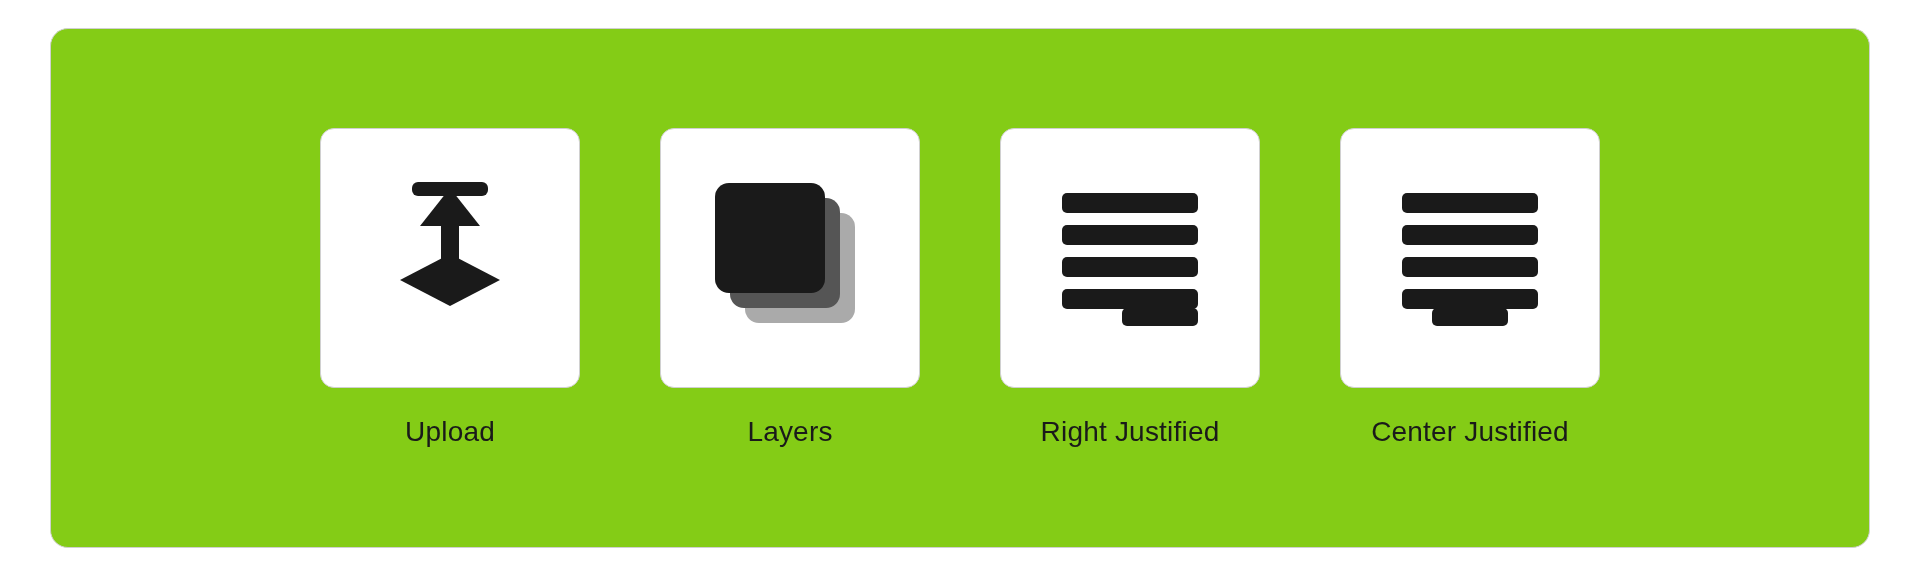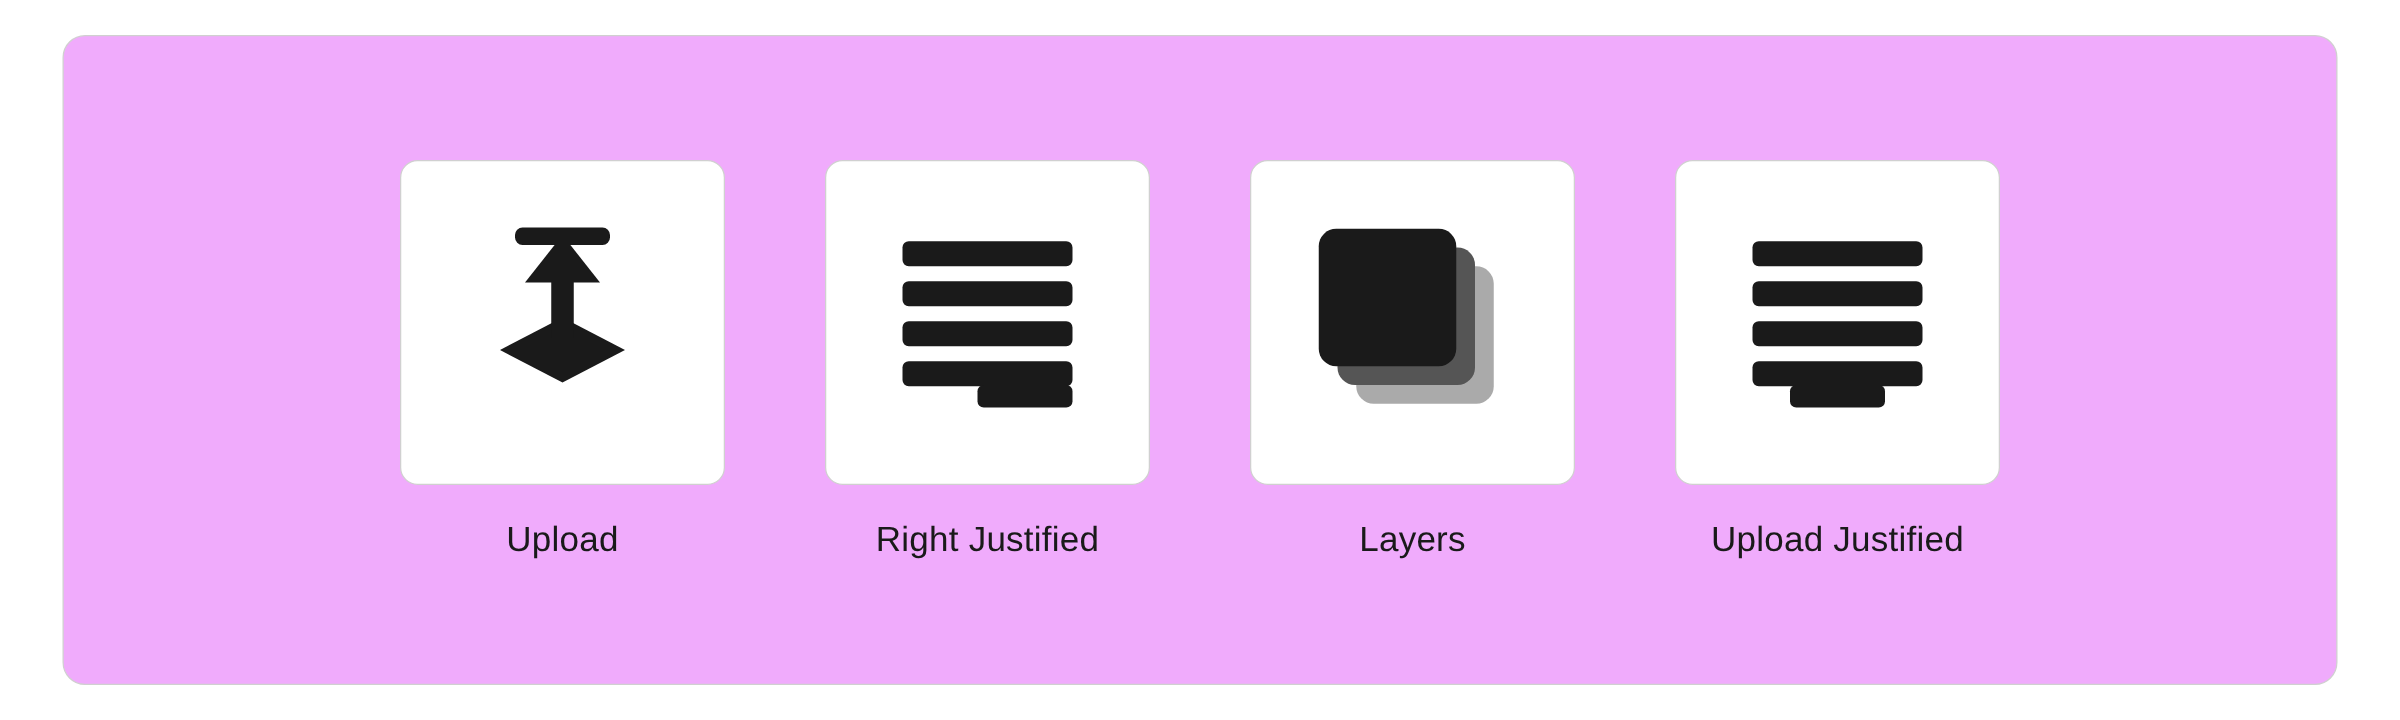--- a/index.html
+++ b/index.html
@@ -10,21 +10,21 @@
       background: #ffffff;
       display: flex;
       align-items: center;
       justify-content: center;
       font-family: 'Arial', sans-serif;
     }
 
     .outer-container {
       width: 1820px;
       height: 520px;
-      background: #f0abfc;
+      background: #84cc16;
       border: 1.5px solid #d0d0d0;
       border-radius: 18px;
       display: flex;
       align-items: center;
       justify-content: center;
       gap: 0px;
     }
 
     .icon-card {
       display: flex;
@@ -77,56 +77,56 @@
         <polygon points="90,20 60,58 120,58" fill="#1a1a1a"></polygon>
 
         <rect x="52" y="14" width="76" height="14" rx="6" fill="#1a1a1a"></rect>
       </svg>
     </div>
     <span class="icon-label">Upload</span>
   </div>
 
   <div class="icon-card">
     <div class="icon-box">
+      <svg class="layers-svg" viewBox="0 0 180 180">
+
+        <rect x="45" y="45" width="110" height="110" rx="14" fill="#aaaaaa"></rect>
+
+        <rect x="30" y="30" width="110" height="110" rx="14" fill="#555555"></rect>
+
+        <rect x="15" y="15" width="110" height="110" rx="14" fill="#1a1a1a"></rect>
+      </svg>
+    </div>
+    <span class="icon-label">Layers</span>
+  </div>
+
+  <div class="icon-card">
+    <div class="icon-box">
       <svg class="right-justified-svg" viewBox="0 0 180 180">
 
         <rect x="22" y="25" width="136" height="20" rx="5" fill="#1a1a1a"></rect>
         <rect x="22" y="57" width="136" height="20" rx="5" fill="#1a1a1a"></rect>
         <rect x="22" y="89" width="136" height="20" rx="5" fill="#1a1a1a"></rect>
         <rect x="22" y="121" width="136" height="20" rx="5" fill="#1a1a1a"></rect>
 
         <rect x="82" y="140" width="76" height="18" rx="5" fill="#1a1a1a"></rect>
       </svg>
     </div>
     <span class="icon-label">Right Justified</span>
   </div>
 
   <div class="icon-card">
     <div class="icon-box">
-      <svg class="layers-svg" viewBox="0 0 180 180">
-
-        <rect x="45" y="45" width="110" height="110" rx="14" fill="#aaaaaa"></rect>
-
-        <rect x="30" y="30" width="110" height="110" rx="14" fill="#555555"></rect>
-
-        <rect x="15" y="15" width="110" height="110" rx="14" fill="#1a1a1a"></rect>
-      </svg>
-    </div>
-    <span class="icon-label">Layers</span>
-  </div>
-
-  <div class="icon-card">
-    <div class="icon-box">
       <svg class="center-justified-svg" viewBox="0 0 180 180">
 
         <rect x="22" y="25" width="136" height="20" rx="5" fill="#1a1a1a"></rect>
         <rect x="22" y="57" width="136" height="20" rx="5" fill="#1a1a1a"></rect>
         <rect x="22" y="89" width="136" height="20" rx="5" fill="#1a1a1a"></rect>
         <rect x="22" y="121" width="136" height="20" rx="5" fill="#1a1a1a"></rect>
 
         <rect x="52" y="140" width="76" height="18" rx="5" fill="#1a1a1a"></rect>
       </svg>
     </div>
-    <span class="icon-label">Upload Justified</span>
+    <span class="icon-label">Center Justified</span>
   </div>
 
 
 </div>
 
 </body></html>

